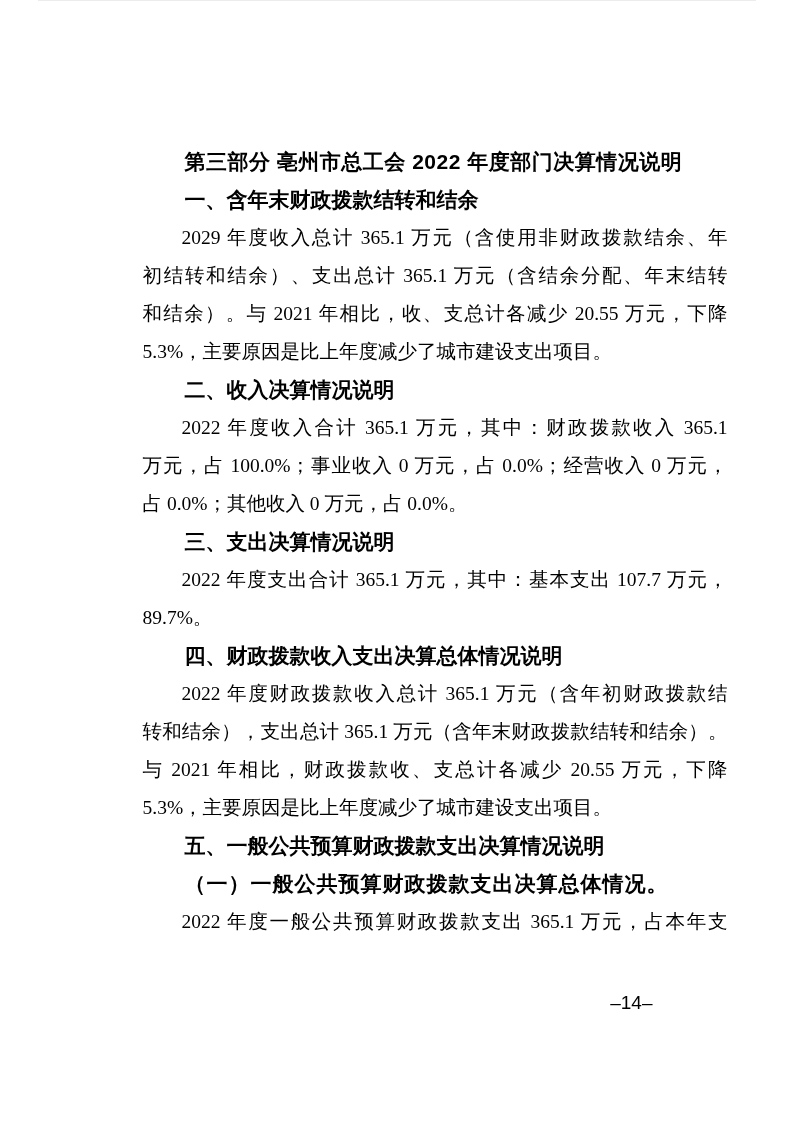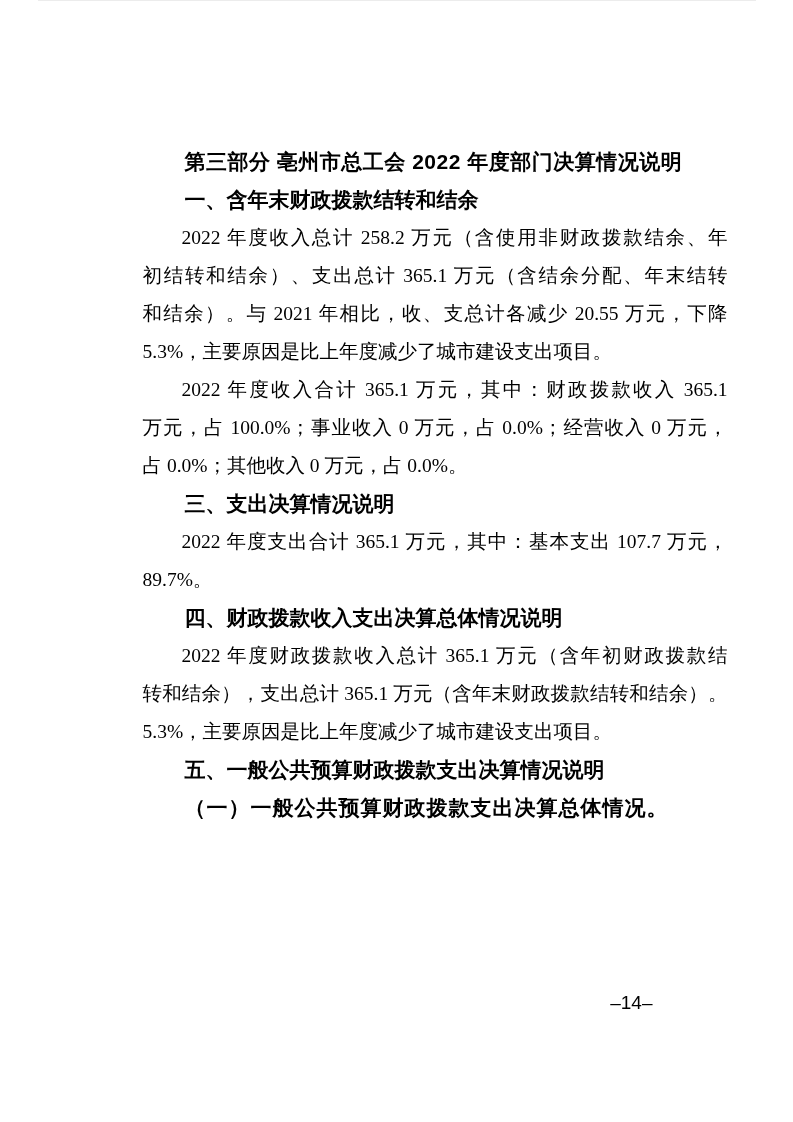--- a/index.html
+++ b/index.html
@@ -68,39 +68,44 @@
 </style>
 </head>
 <body>
 
 <div class="page">
   <div class="content">
     <div class="title">第三部分 亳州市总工会 2022 年度部门决算情况说明</div>
     <div>
         <div class="heading">一、含年末财政拨款结转和结余</div>
         <div class="para">
-          <div class="line indent fill">2022 年度收入总计 258.2 万元（含使用非财政拨款结余、年</div>
+          <div class="line indent fill">2029 年度收入总计 365.1 万元（含使用非财政拨款结余、年</div>
           <div class="line fill">初结转和结余）、支出总计 365.1 万元（含结余分配、年末结转</div>
           <div class="line fill">和结余）。与 2021 年相比，收、支总计各减少 20.55 万元，下降</div>
           <div class="line">5.3%，主要原因是比上年度减少了城市建设支出项目。</div>
         </div>
+        <div class="heading">二、收入决算情况说明</div>
         <div class="para">
           <div class="line indent fill">2022 年度收入合计 365.1 万元，其中：财政拨款收入 365.1</div>
           <div class="line fill">万元，占 100.0%；事业收入 0 万元，占 0.0%；经营收入 0 万元，</div>
           <div class="line">占 0.0%；其他收入 0 万元，占 0.0%。</div>
         </div>
         <div class="heading">三、支出决算情况说明</div>
         <div class="para">
           <div class="line indent fill">2022 年度支出合计 365.1 万元，其中：基本支出 107.7 万元，</div>
           <div class="line">89.7%。</div>
         </div>
         <div class="heading">四、财政拨款收入支出决算总体情况说明</div>
         <div class="para">
           <div class="line indent fill">2022 年度财政拨款收入总计 365.1 万元（含年初财政拨款结</div>
           <div class="line fill">转和结余），支出总计 365.1 万元（含年末财政拨款结转和结余）。</div>
+          <div class="line fill">与 2021 年相比，财政拨款收、支总计各减少 20.55 万元，下降</div>
           <div class="line">5.3%，主要原因是比上年度减少了城市建设支出项目。</div>
         </div>
         <div class="heading">五、一般公共预算财政拨款支出决算情况说明</div>
         <div class="subheading">（一）一般公共预算财政拨款支出决算总体情况。</div>
+        <div class="para">
+          <div class="line indent fill">2022 年度一般公共预算财政拨款支出 365.1 万元，占本年支</div>
+        </div>
       </div>
   </div>
   <div class="pagenum">–14–</div>
 </div>
 
 </body></html>

